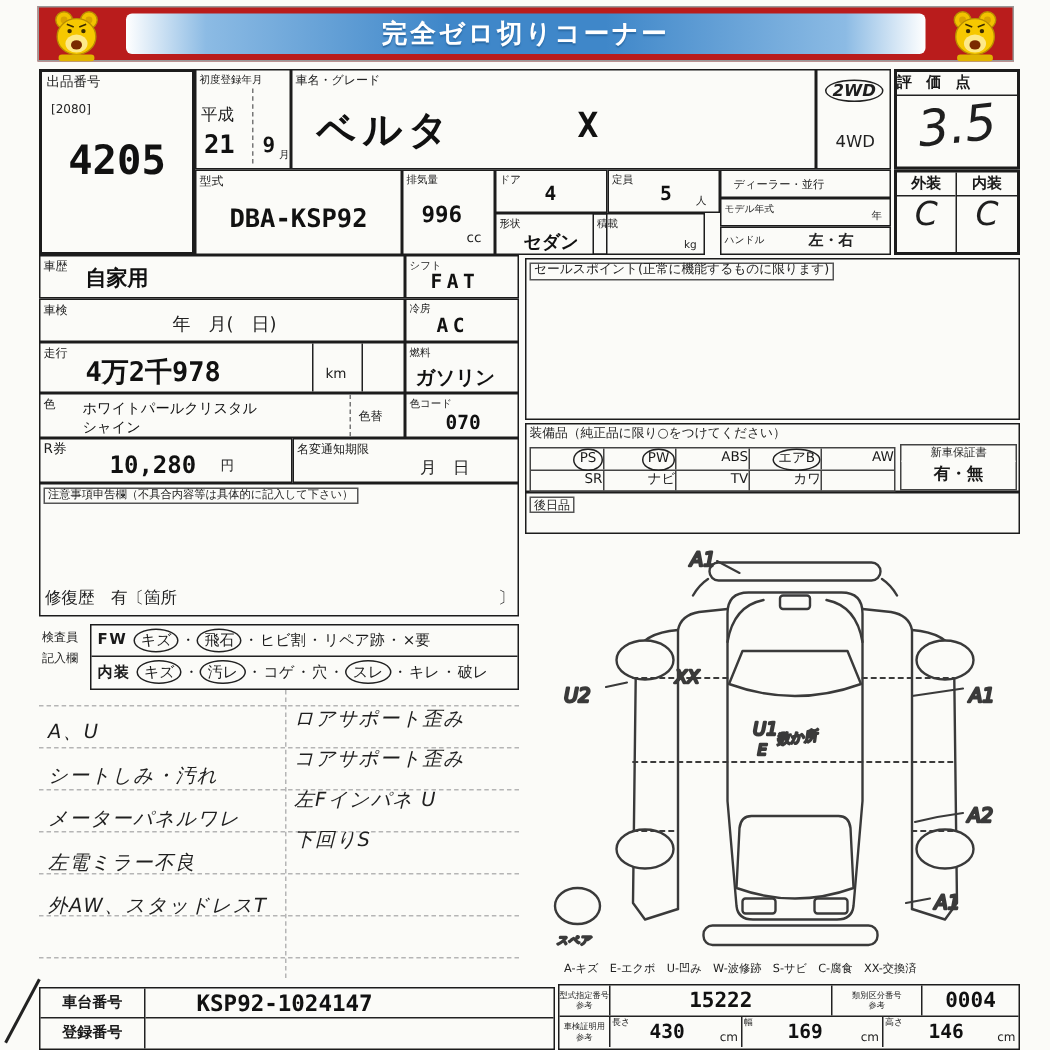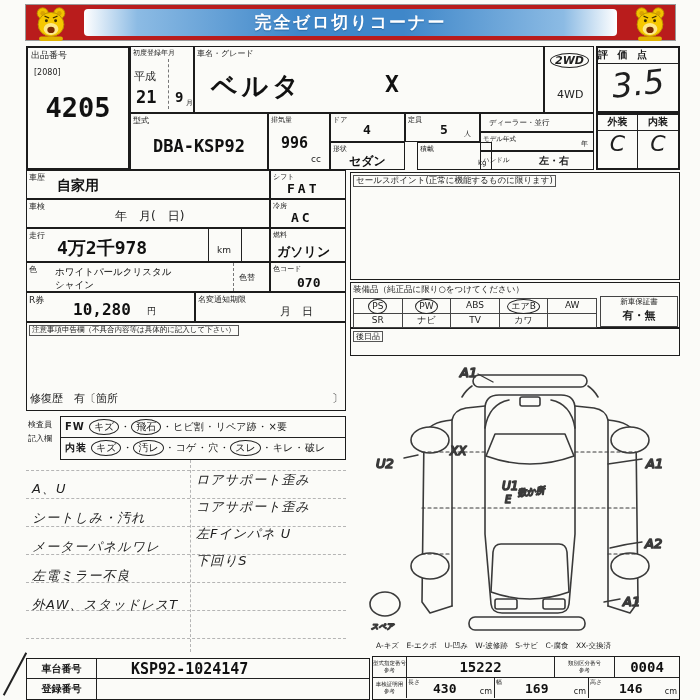--- a/index.html
+++ b/index.html
@@ -9,21 +9,21 @@
 .thick{border-width:2.5px}
 .lbl{position:absolute;font-size:8px;line-height:1.15;color:#222;white-space:nowrap}
 .boxedlbl{border:1px solid #555;padding:0 2px;background:#fbfbf8}
 .pv{position:absolute;font-family:"DejaVu Sans Mono","DejaVu Sans",monospace;font-weight:bold;color:#111;white-space:nowrap}
 .hw{font-style:italic;color:#1f1f1f;white-space:nowrap}
 .circled{border:1.6px solid #222;border-radius:50%;padding:0 4px;display:inline-block}
 .dot{margin:0 1px}
 .eq-grid{position:absolute;left:2px;top:15px;width:244px;border:1px solid #444}
 .eq-row{display:flex;height:14px}
 .eq-row+.eq-row{border-top:1px solid #444}
-.eq-cell{flex:1;text-align:center;font-size:9px;line-height:13px}
+.eq-cell{flex:1;text-align:right;font-size:9px;line-height:13px}
 .eq-cell+.eq-cell{border-left:1px solid #444}
 .eq-cell .circled{padding:0 3px;border-radius:50%}
 .insp-row{display:flex;align-items:center;height:20.5px;padding:0 4px;gap:4px;font-size:10px}
 .insp-prefix{font-weight:bold;letter-spacing:1px}
 .dashedh{position:absolute;border-top:1px dashed #b5b5b5;left:0;width:320px}
 .note-line{font-size:13px;letter-spacing:1px}
 .flexcenter{display:flex;align-items:center;justify-content:center}
 svg text{font-family:"DejaVu Sans",sans-serif;font-style:italic;fill:#222}
 </style>
 </head>
@@ -111,21 +111,21 @@
   </div>
   <div class="box" style="left:330px;top:142px;width:75px;height:28px">
     <span class="lbl" style="left:2px;top:2px;font-size:7px">形状</span>
     <span class="pv" style="left:18px;top:10px;font-size:12px">セダン</span>
   </div>
   <div class="box" style="left:405px;top:113px;width:75px;height:29px">
     <span class="lbl" style="left:2px;top:2px;font-size:7px">定員</span>
     <span class="pv" style="left:34px;top:8px;font-size:13px">5</span>
     <span class="lbl" style="left:58px;top:16px;font-size:7px">人</span>
   </div>
-  <div class="box" style="left:417px;top:142px;width:75px;height:28px">
+  <div class="box" style="left:395px;top:142px;width:75px;height:28px">
     <span class="lbl" style="left:2px;top:2px;font-size:7px">積載</span>
     <span class="lbl" style="left:60px;top:16px;font-size:7px">kg</span>
   </div>
 
   <div class="box" style="left:480px;top:132px;width:114px;height:19px">
     <span class="lbl" style="left:2px;top:3px;font-size:6.5px">モデル年式</span>
     <span class="lbl" style="left:100px;top:7px;font-size:7px">年</span>
   </div>
   <div class="box" style="left:480px;top:113px;width:114px;height:19px">
     <span class="lbl" style="left:8px;top:5px;font-size:7.5px">ディーラー・並行</span>

